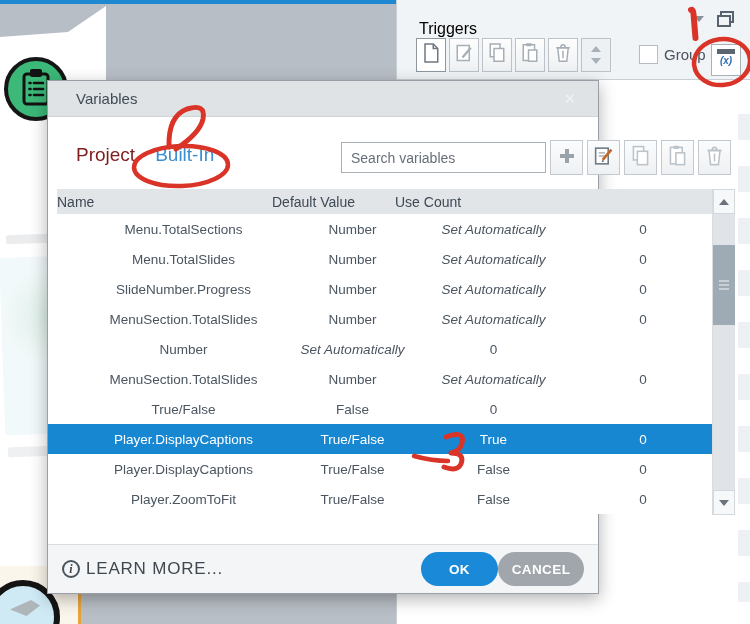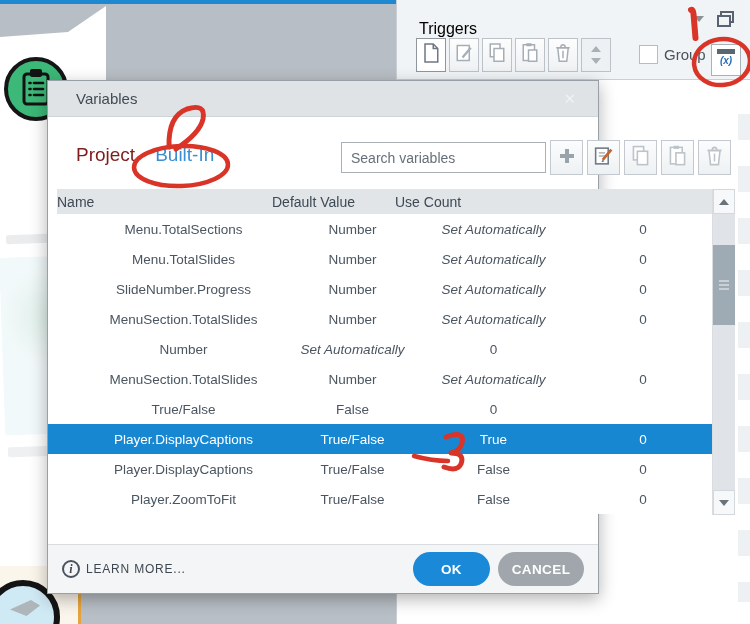--- a/index.html
+++ b/index.html
@@ -96,22 +96,22 @@
   .grip{width:10px;height:2px;background:#c8d0d6;}
   .sb-up{width:0;height:0;border-left:5px solid transparent;border-right:5px solid transparent;border-bottom:6px solid #6a737b;}
   .sb-dn{width:0;height:0;border-left:5px solid transparent;border-right:5px solid transparent;border-top:6px solid #6a737b;}
   
   .dlg-footer{
     position:absolute;left:0;bottom:0;width:100%;height:49px;background:#f3f5f6;
     border-top:1px solid #d9dde0;box-sizing:border-box;display:flex;align-items:center;
   }
   .learn-more{display:flex;align-items:center;gap:6px;margin-left:14px;color:#3f4750;cursor:pointer;}
   .info-circle{width:18px;height:18px;border-radius:50%;border:2px solid #4a545e;box-sizing:border-box;font-size:12px;line-height:14px;text-align:center;font-family:"Liberation Serif",serif;font-style:italic;font-weight:bold;}
-  .learn-txt{font-size:12px;letter-spacing:.8px;}
-  .foot-btns{margin-left:auto;margin-right:14px;display:flex;gap:8px;}
+  .learn-txt{font-size:17px;letter-spacing:.8px;}
+  .foot-btns{margin-left:auto;margin-right:14px;display:flex;gap:0;}
   .btn-pill{height:34px;border:none;border-radius:17px;font-family:"Liberation Sans",sans-serif;font-size:13.5px;font-weight:bold;color:#fff;letter-spacing:.4px;cursor:pointer;}
   .btn-ok{width:77px;background:#1989d8;}
   .btn-cancel{width:86px;background:#a0a6ab;}
   
   .annot{position:absolute;left:0;top:0;width:750px;height:624px;pointer-events:none;z-index:50;}
 </style>
 </head>
 <body>
 
 <div class="top-blue-bar"></div>

